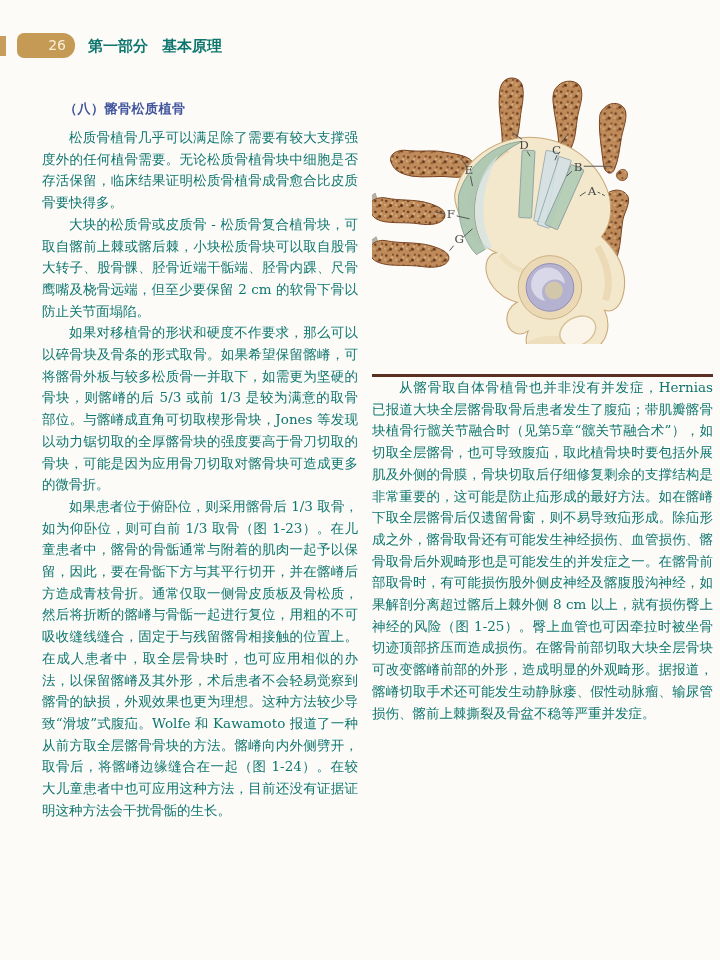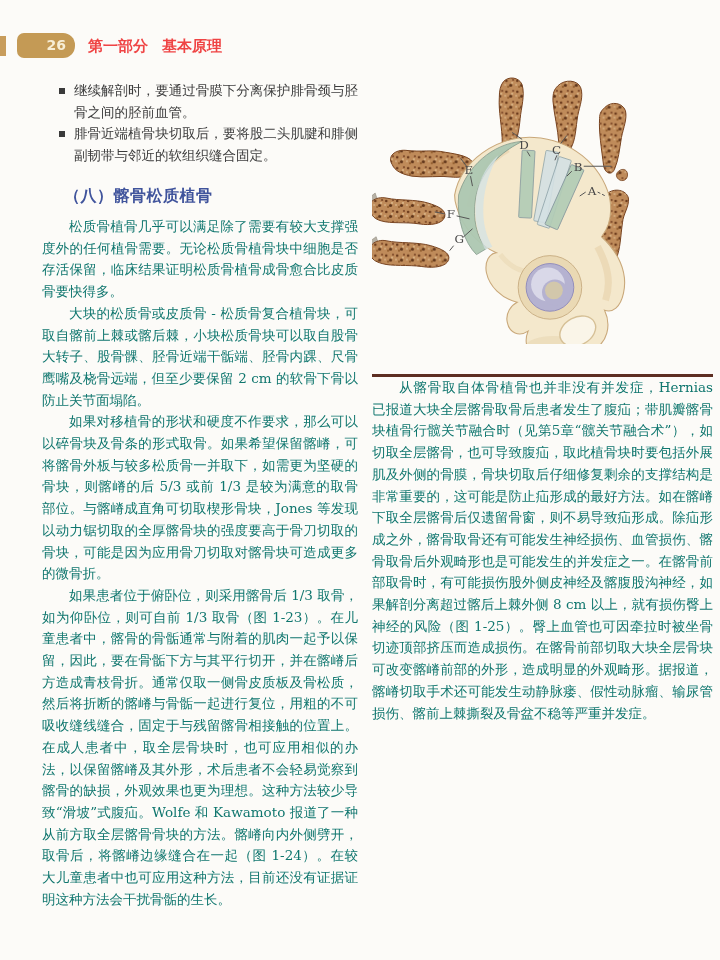--- a/index.html
+++ b/index.html
@@ -3,36 +3,36 @@
 <meta charset="utf-8">
 <style>
   html,body{margin:0;padding:0;}
   body{width:720px;height:960px;background:#efede8;font-family:"DejaVu Serif","Liberation Serif",serif;}
   .page{position:relative;width:720px;height:960px;background:#fcfbf8;overflow:hidden;}
 
   
   .edge-tab{position:absolute;left:0;top:36px;width:6px;height:20px;background:#c89d5c;}
   .page-badge{position:absolute;left:17px;top:33px;width:58px;height:25px;background:#c49a55;
     border-radius:7px 12px 12px 7px;color:#f7eed6;font-family:"DejaVu Sans","Liberation Sans",sans-serif;
-    font-size:14px;font-weight:bold;line-height:25px;text-align:right;padding-right:9px;box-sizing:border-box;}
+    font-size:14px;font-weight:normal;line-height:25px;text-align:right;padding-right:9px;box-sizing:border-box;}
   .header-title{position:absolute;left:88px;top:37px;font-family:"DejaVu Sans","Liberation Sans",sans-serif;
-    font-size:15px;font-weight:bold;color:#ef4444;}
+    font-size:15px;font-weight:bold;color:#0f766e;}
   .header-title .part{margin-right:14px;}
 
   
   .col-left{position:absolute;left:42px;top:80px;width:316px;}
   .col-right{position:absolute;left:372px;top:56px;width:341px;}
 
   .bullets{margin:0 0 0 16px;padding:0;}
   .bullet-item{position:relative;padding-left:16px;font-size:13.5px;line-height:21.5px;color:#3c3c3c;
     text-align:justify;list-style:none;}
   .bullet-item::before{content:"";position:absolute;left:1px;top:8px;width:6px;height:6px;background:#3a3a3a;}
 
   .section-heading{margin:20px 0 9px 22px;font-family:"DejaVu Sans","Liberation Sans",sans-serif;
-    font-size:16px;font-weight:bold;color:#40549c;letter-spacing:.5px;}
+    font-size:13px;font-weight:bold;color:#40549c;letter-spacing:.5px;}
 
   .para{margin:0;font-size:13.5px;line-height:21.7px;color:#0f766e;text-align:justify;text-indent:2em;}
 
   
   .figure-art{display:block;width:341px;height:288px;}
   .figure-caption{margin-top:3px;font-family:"DejaVu Sans","Liberation Sans",sans-serif;
     font-size:12.5px;line-height:19.5px;color:#8d7260;text-align:justify;}
   .fig-label{color:#c4452e;font-weight:bold;margin-right:7px;}
 
   .section-rule{border:none;border-top:3px solid #5d2e22;margin:30px 0 0 0;}
@@ -48,24 +48,20 @@
 
   <div class="edge-tab"></div>
   <div class="page-badge">
     <span>26</span>
   </div>
   <div class="header-title">
     <span class="part">第一部分</span><span>基本原理</span>
   </div>
 
   <div class="col-left">
-    <ul class="bullets">
-      <li class="bullet-item">继续解剖时，要通过骨膜下分离保护腓骨颈与胫骨之间的胫前血管。</li>
-      <li class="bullet-item">腓骨近端植骨块切取后，要将股二头肌腱和腓侧副韧带与邻近的软组织缝合固定。</li>
-    </ul>
     <div class="section-heading">（八）髂骨松质植骨</div>
     <p class="para">松质骨植骨几乎可以满足除了需要有较大支撑强度外的任何植骨需要。无论松质骨植骨块中细胞是否存活保留，临床结果证明松质骨植骨成骨愈合比皮质骨要快得多。</p>
     <p class="para">大块的松质骨或皮质骨 - 松质骨复合植骨块，可取自髂前上棘或髂后棘，小块松质骨块可以取自股骨大转子、股骨髁、胫骨近端干骺端、胫骨内踝、尺骨鹰嘴及桡骨远端，但至少要保留 2 cm 的软骨下骨以防止关节面塌陷。</p>
     <p class="para">如果对移植骨的形状和硬度不作要求，那么可以以碎骨块及骨条的形式取骨。如果希望保留髂嵴，可将髂骨外板与较多松质骨一并取下，如需更为坚硬的骨块，则髂嵴的后 5/3 或前 1/3 是较为满意的取骨部位。与髂嵴成直角可切取楔形骨块，Jones 等发现以动力锯切取的全厚髂骨块的强度要高于骨刀切取的骨块，可能是因为应用骨刀切取对髂骨块可造成更多的微骨折。</p>
     <p class="para">如果患者位于俯卧位，则采用髂骨后 1/3 取骨，如为仰卧位，则可自前 1/3 取骨（图 1-23）。在儿童患者中，髂骨的骨骺通常与附着的肌肉一起予以保留，因此，要在骨骺下方与其平行切开，并在髂嵴后方造成青枝骨折。通常仅取一侧骨皮质板及骨松质，然后将折断的髂嵴与骨骺一起进行复位，用粗的不可吸收缝线缝合，固定于与残留髂骨相接触的位置上。在成人患者中，取全层骨块时，也可应用相似的办法，以保留髂嵴及其外形，术后患者不会轻易觉察到髂骨的缺损，外观效果也更为理想。这种方法较少导致“滑坡”式腹疝。Wolfe 和 Kawamoto 报道了一种从前方取全层髂骨骨块的方法。髂嵴向内外侧劈开，取骨后，将髂嵴边缘缝合在一起（图 1-24）。在较大儿童患者中也可应用这种方法，目前还没有证据证明这种方法会干扰骨骺的生长。</p>
   </div>
 
   <div class="col-right">
 
     <svg class="figure-art" viewBox="0 0 341 290">

